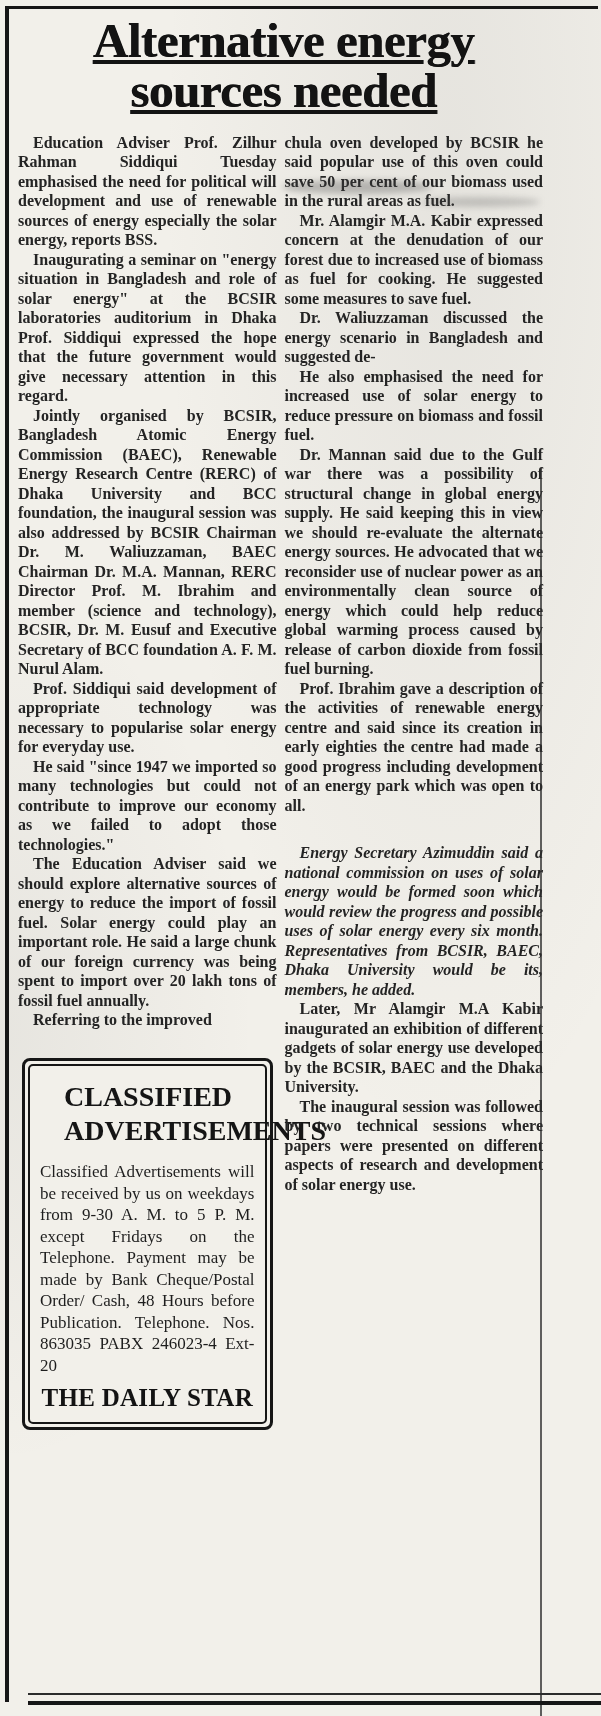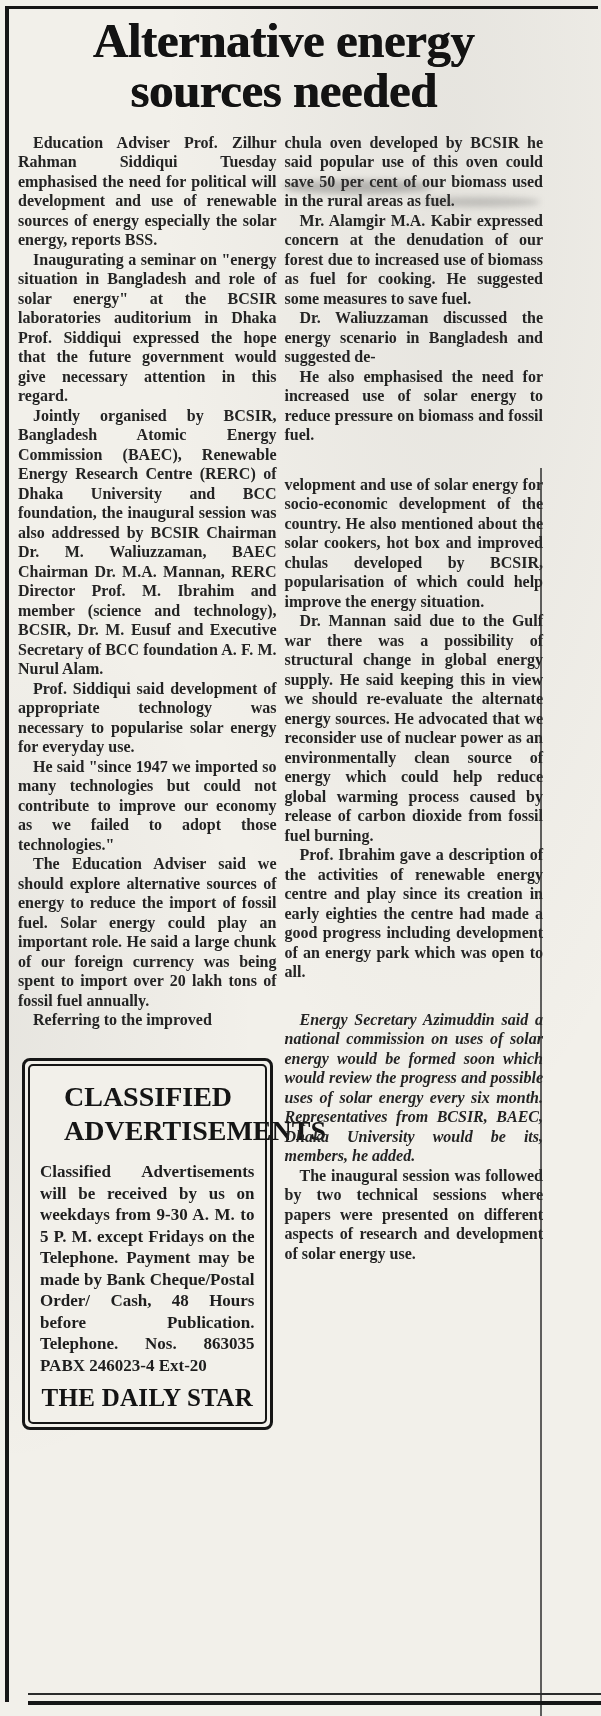--- a/index.html
+++ b/index.html
@@ -30,20 +30,21 @@
 
   .headline {
     margin: 16px 48px 4px 14px;
     text-align: center;
     font-size: 49px;
     line-height: 1.03;
     font-weight: 700;
     letter-spacing: -0.5px;
     color: #131313;
     text-shadow: 0.6px 0 0 #131313;
+    text-decoration: underline;
   }
   .columns {
     display: flex;
     gap: 8px;
     padding: 12px 58px 0 18px;
     align-items: flex-start;
   }
   .col { flex: 1 1 0; min-width: 0; }
   .para {
     margin: 0;
@@ -75,21 +76,21 @@
     font-weight: 700;
     font-size: 28px;
     line-height: 1.2;
     margin: 2px 24px 14px;
     color: #151515;
   }
   .ad-body {
     margin: 0;
     font-size: 17px;
     line-height: 21.5px;
-    font-weight: 700;
+    font-weight: 400;
     text-align: justify;
     color: #1e1e1e;
   }
   .ad-footer {
     text-align: center;
     font-weight: 700;
     font-size: 25px;
     margin-top: 8px;
     letter-spacing: 0.3px;
     color: #131313;
@@ -128,21 +129,21 @@
           <div class="ad-footer">THE DAILY STAR</div>
         </div>
       </div>
     </div>
 
     <div class="col">
       <p class="para no-indent">chula oven developed by BCSIR he said popular use of this oven could save 50 per cent of our biomass used in the rural areas as fuel.</p>
       <p class="para">Mr. Alamgir M.A. Kabir expressed concern at the denudation of our forest due to increased use of biomass as fuel for cooking. He suggested some measures to save fuel.</p>
       <p class="para">Dr. Waliuzzaman discussed the energy scenario in Bangladesh and suggested de-</p>
       <p class="para">He also emphasised the need for increased use of solar energy to reduce pressure on biomass and fossil fuel.</p>
-      <p class="para no-indent gap-lg">velopment and use of solar energy for socio-economic development of the country. He also mentioned about the solar cookers, hot box and improved chulas developed by BCSIR, popularisation of which could help improve the energy situation.</p>
       <p class="para">Dr. Mannan said due to the Gulf war there was a possibility of structural change in global energy supply. He said keeping this in view we should re-evaluate the alternate energy sources. He advocated that we reconsider use of nuclear power as an environmentally clean source of energy which could help reduce global warming process caused by release of carbon dioxide from fossil fuel burning.</p>
-      <p class="para">Prof. Ibrahim gave a description of the activities of renewable energy centre and play since its creation in early eighties the centre had made a good progress including development of an energy park which was open to all.</p>
+      <p class="para">Prof. Ibrahim gave a description of the activities of renewable energy centre and said since its creation in early eighties the centre had made a good progress including development of an energy park which was open to all.</p>
       <p class="para gap-md">Energy Secretary Azimuddin said a national commission on uses of solar energy would be formed soon which would review the progress and possible uses of solar energy every six month. Representatives from BCSIR, BAEC, Dhaka University would be its, members, he added.</p>
+      <p class="para">Later, Mr Alamgir M.A Kabir inaugurated an exhibition of different gadgets of solar energy use developed by the BCSIR, BAEC and the Dhaka University.</p>
       <p class="para">The inaugural session was followed by two technical sessions where papers were presented on different aspects of research and development of solar energy use.</p>
     </div>
 
   </div>
 </div>
 
 </body></html>

